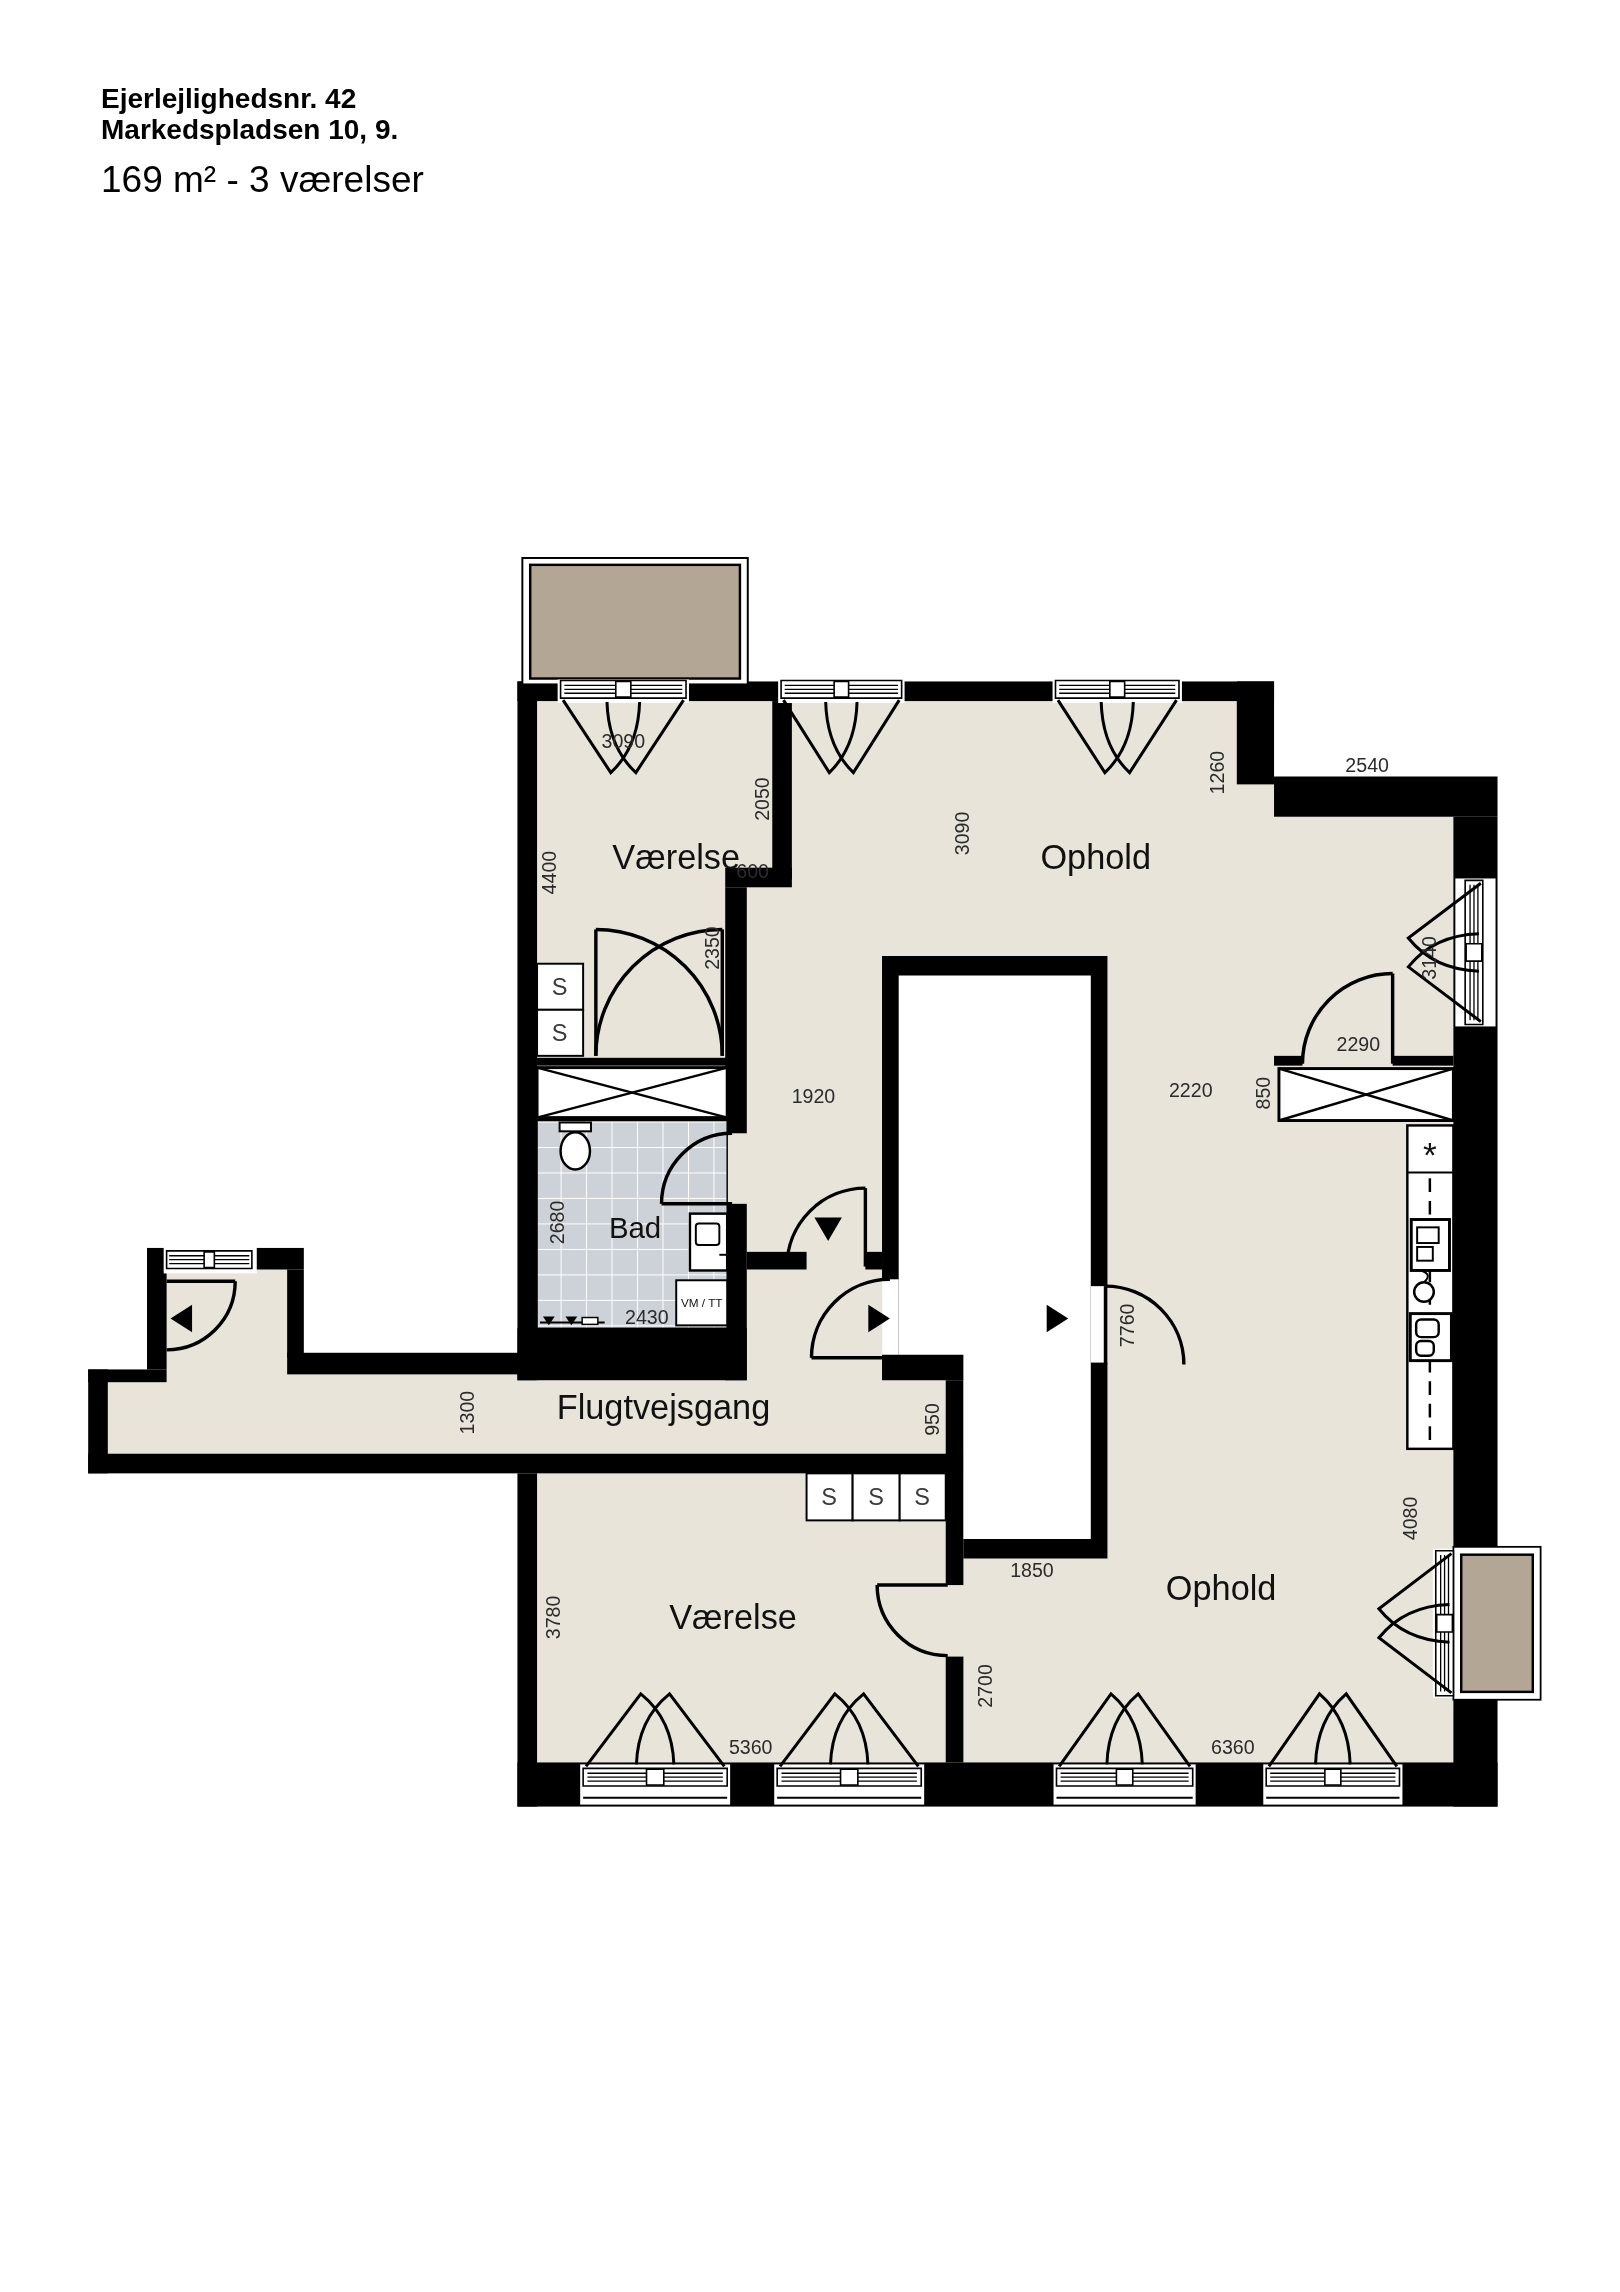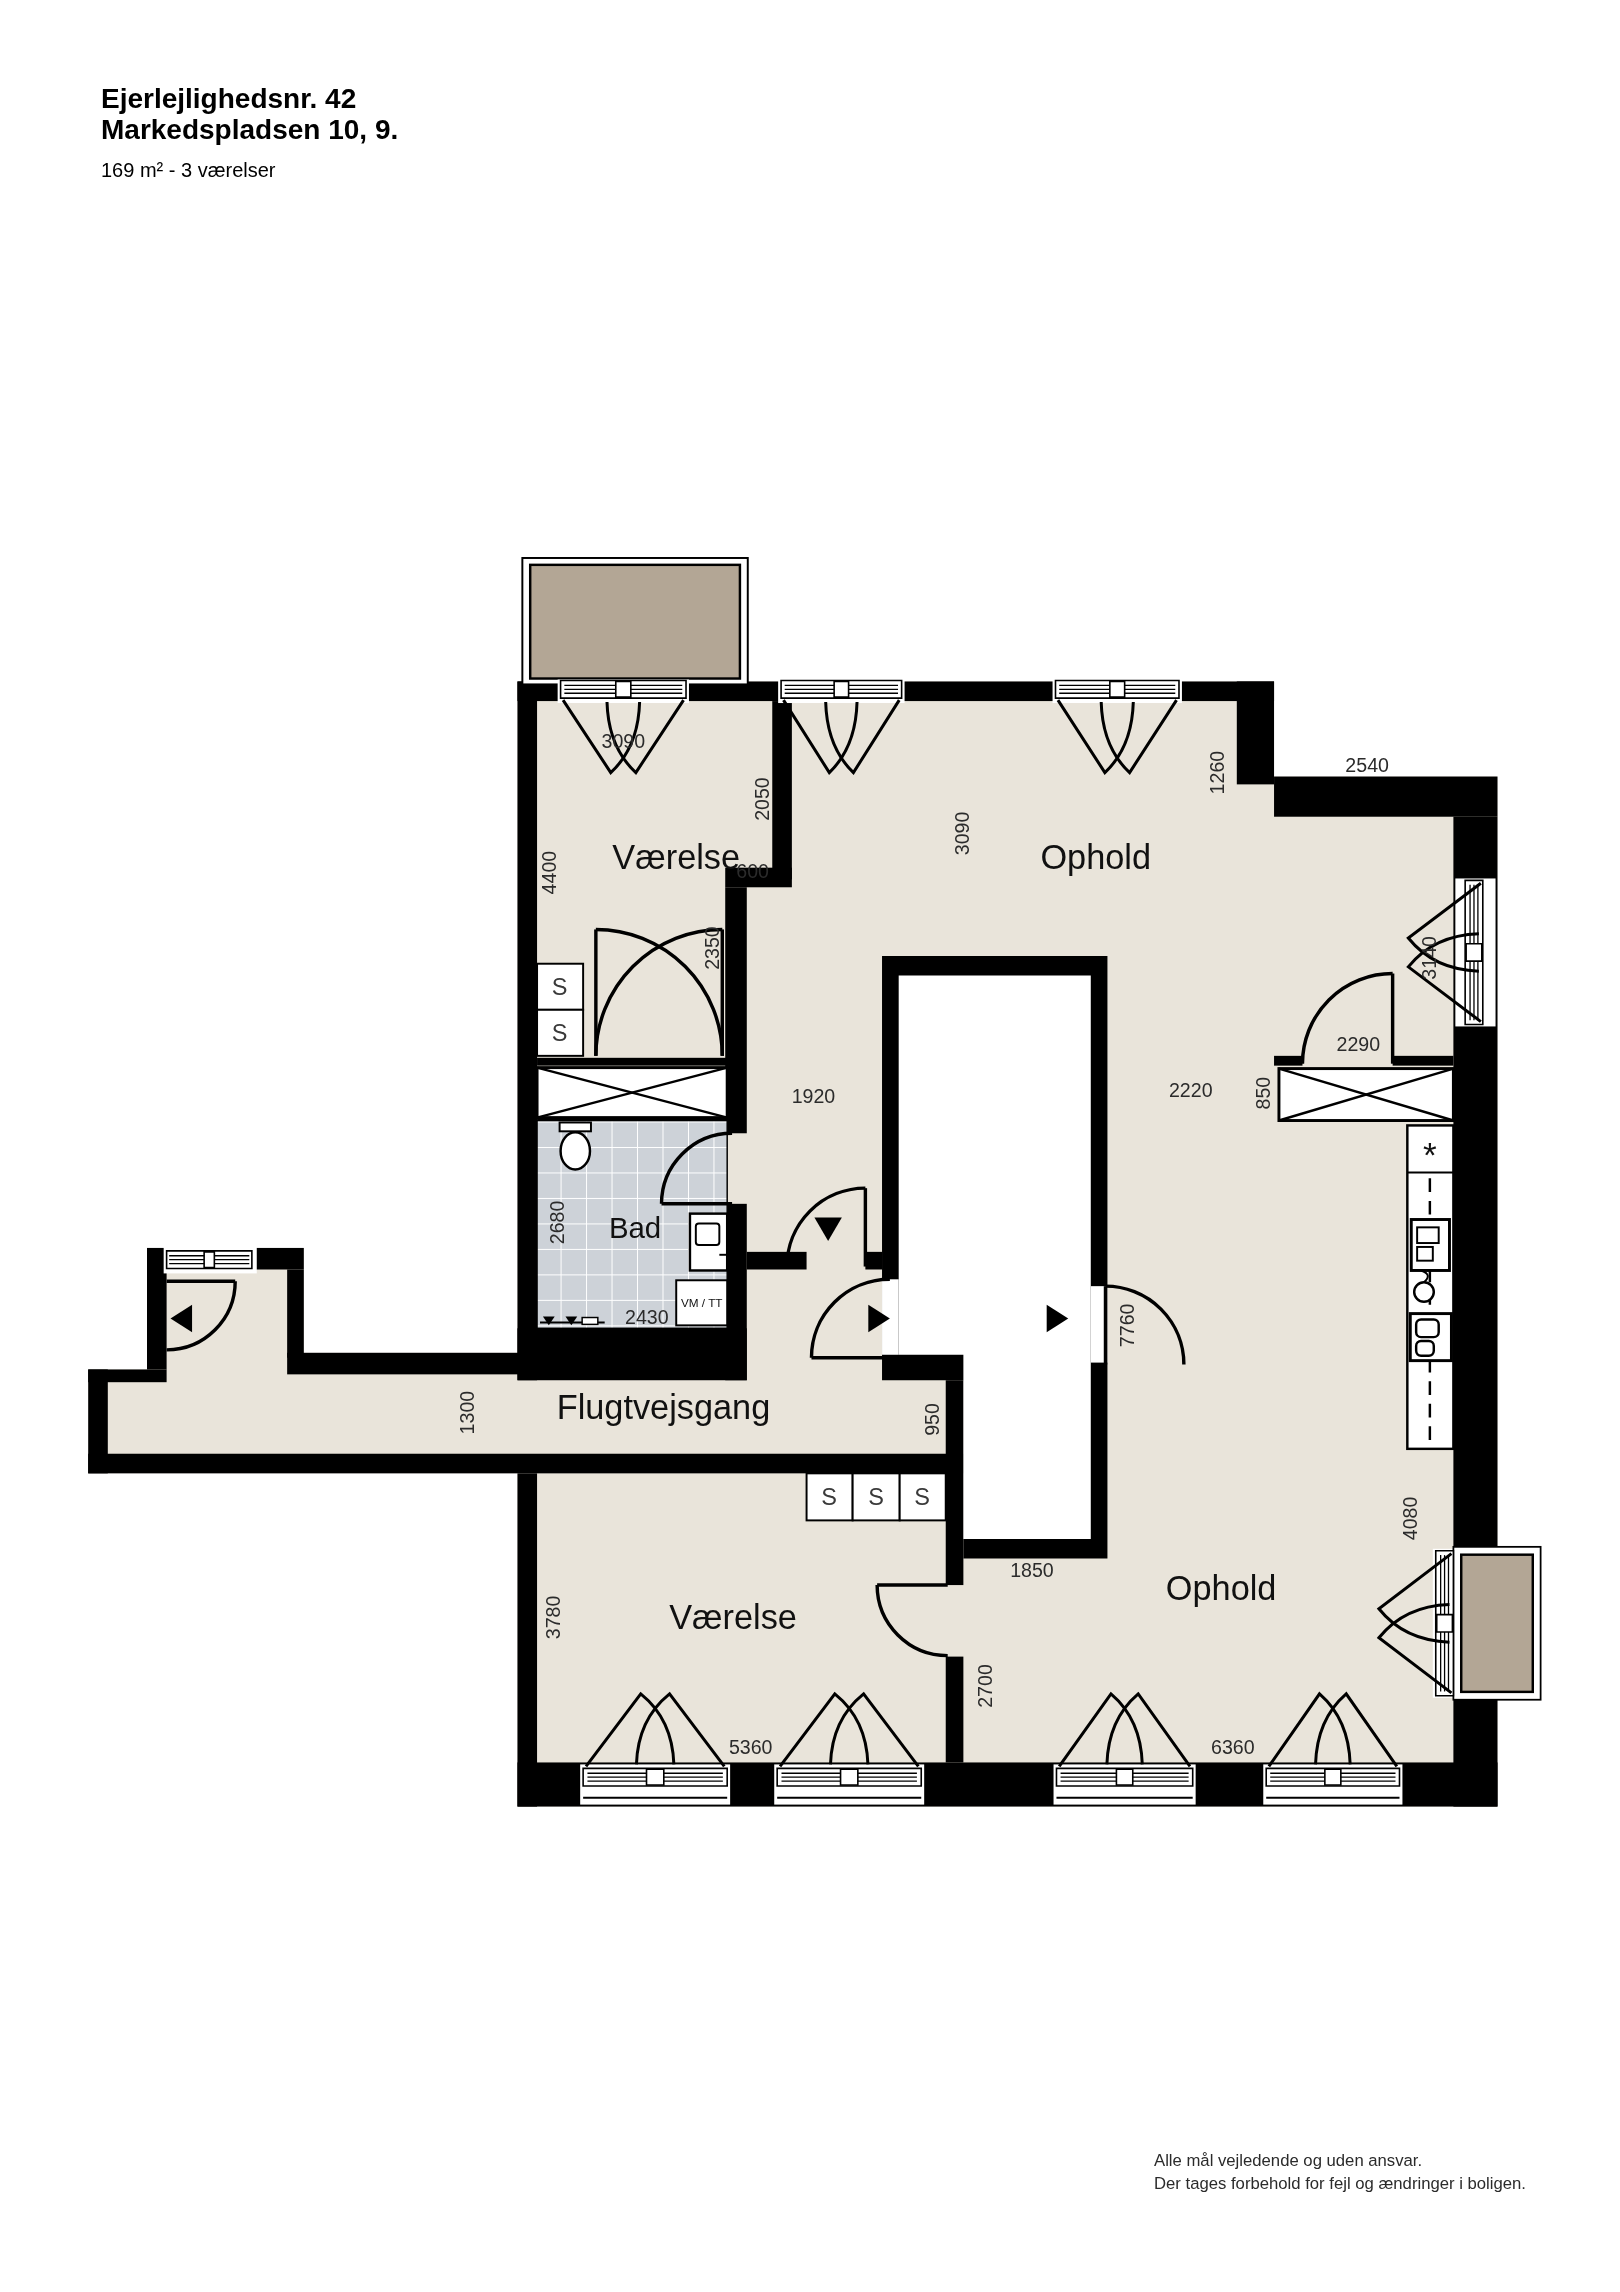--- a/index.html
+++ b/index.html
@@ -1,20 +1,20 @@
 <!DOCTYPE html>
 <html><head>
 <meta charset="utf-8">
 <style>
   html,body{margin:0;padding:0;background:#fff;}
   #page{position:relative;width:1620px;height:2293px;background:#fff;overflow:hidden;
         font-family:"Liberation Sans",sans-serif;}
   #hdr{position:absolute;left:101px;top:83px;color:#000;}
   #hdr .b{font-size:28px;font-weight:bold;line-height:31px;}
-  #hdr .s{font-size:20px;font-weight:normal;margin-top:13.7px;}
+  #hdr .s{font-size:37px;font-weight:normal;margin-top:13.7px;}
   #ftr{position:absolute;left:1154px;top:2150px;font-size:16.7px;line-height:22.5px;color:#2b2b2b;}
   svg{position:absolute;left:0;top:0;}
   .wall{fill:#000;}
   .beige{fill:#e9e4da;}
   .white{fill:#fff;}
   .ln{stroke:#000;fill:none;}
   .dim{font-family:"Liberation Sans",sans-serif;font-size:20px;fill:#2b2b2b;text-anchor:middle;}
   .room{font-family:"Liberation Sans",sans-serif;font-size:35px;fill:#111;text-anchor:middle;}
   .roomsm{font-family:"Liberation Sans",sans-serif;font-size:30px;fill:#111;text-anchor:middle;}
   .scab{font-family:"Liberation Sans",sans-serif;font-size:24px;fill:#3a3a3a;text-anchor:middle;}
@@ -281,19 +281,15 @@
       <text class="dim" transform="translate(1157,1352) rotate(-90)">7760</text>
       <text class="dim" transform="translate(575,1247) rotate(-90)">2680</text>
       <text class="dim" transform="translate(484,1441) rotate(-90)">1300</text>
       <text class="dim" transform="translate(958,1448) rotate(-90)">950</text>
       <text class="dim" transform="translate(571,1650) rotate(-90)">3780</text>
       <text class="dim" transform="translate(1012,1720) rotate(-90)">2700</text>
       <text class="dim" transform="translate(1446,1549) rotate(-90)">4080</text>
     </g>
   </svg>
 
-  <div id="ftr">
-    <div>Alle mål vejledende og uden ansvar.</div>
-    <div>Der tages forbehold for fejl og ændringer i boligen.</div>
-  </div>
 
 </div>
 
 
 </body></html>

